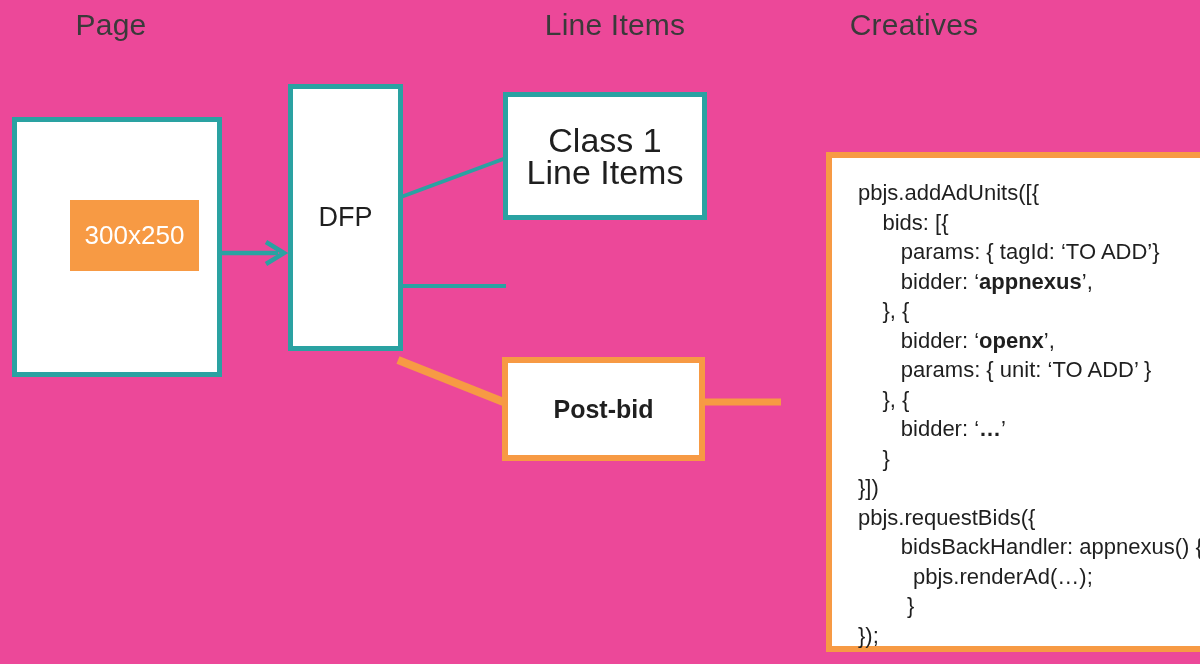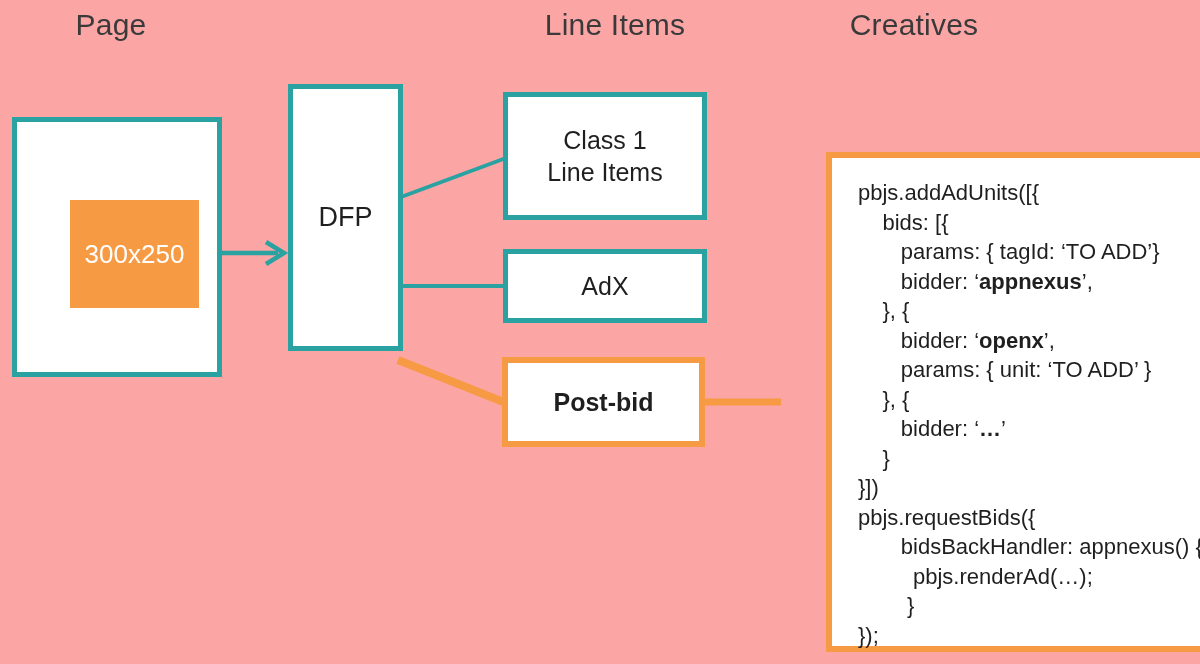--- a/index.html
+++ b/index.html
@@ -7,42 +7,42 @@
     --orange:#F79A44;
     --heading:#3A3A3A;
     --ink:#1F1F1F;
   }
   *{box-sizing:border-box;}
   html,body{margin:0;padding:0;}
   body{
     width:1200px;height:664px;background:#FFFFFF;overflow:hidden;
     font-family:"Liberation Sans", sans-serif;
   }
-  .canvas{position:relative;width:1200px;height:664px;background:#fca5a5;}
+  .canvas{position:relative;width:1200px;height:664px;background:#ec4899;}
   .col-header{
     position:absolute;top:8px;transform:translateX(-50%);
     font-size:30px;color:var(--heading);white-space:nowrap;letter-spacing:0.2px;
   }
   .connectors{position:absolute;left:0;top:0;width:1200px;height:664px;pointer-events:none;}
   .connectors .teal-line{stroke:var(--teal);fill:none;}
   .connectors .orange-line{stroke:var(--orange);fill:none;}
   .box{position:absolute;background:#FFFFFF;display:flex;align-items:center;justify-content:center;}
   .teal-border{border:5px solid var(--teal);}
   .orange-border{border:6px solid var(--orange);}
   .page-box{left:12px;top:117px;width:210px;height:260px;}
   .ad-slot{
-    position:absolute;left:70px;top:200px;width:129px;height:108px;
+    position:absolute;left:70px;top:200px;width:129px;height:71px;
     background:var(--orange);display:flex;align-items:center;justify-content:center;
     color:#FFFFFF;font-size:26px;
   }
   .dfp-box{left:288px;top:84px;width:115px;height:267px;font-size:27px;color:var(--ink);}
   .class1-box{left:503px;top:92px;width:204px;height:128px;flex-direction:column;
-    font-size:25px;line-height:32px;color:var(--ink);text-align:center;}
+    font-size:34px;line-height:32px;color:var(--ink);text-align:center;}
   .adx-box{left:503px;top:249px;width:204px;height:74px;font-size:25px;color:var(--ink);}
-  .postbid-box{left:502px;top:357px;width:203px;height:90px;font-size:25px;font-weight:bold;color:var(--ink);align-items:center;}
+  .postbid-box{left:502px;top:357px;width:203px;height:104px;font-size:25px;font-weight:bold;color:var(--ink);align-items:center;}
   .creatives-box{
     left:778px;top:152px;width:410px;height:500px;
     align-items:flex-start;justify-content:flex-start;
     padding:20px 10px 10px 26px;
     margin-left:48px;
   }
   .code-block{font-size:22px;line-height:29.5px;color:var(--ink);}
   .code-line{white-space:pre;}
   .code-line .b{font-weight:bold;}
 </style>
@@ -74,23 +74,20 @@
 
   <div class="box teal-border dfp-box">
     <span>DFP</span>
   </div>
 
   <div class="box teal-border class1-box">
     <span>Class 1</span>
     <span>Line Items</span>
   </div>
 
-  <div class="box teal-border adx-box">
-    <span>AdX</span>
-  </div>
 
   <div class="box orange-border postbid-box">
     <span>Post-bid</span>
   </div>
 
   <div class="box orange-border creatives-box">
     <div class="code-block">
         <div class="code-line"><span>pbjs.addAdUnits([{</span></div>
         <div class="code-line"><span>    bids: [{</span></div>
         <div class="code-line"><span>       params: { tagId: ‘TO ADD’}</span></div>

